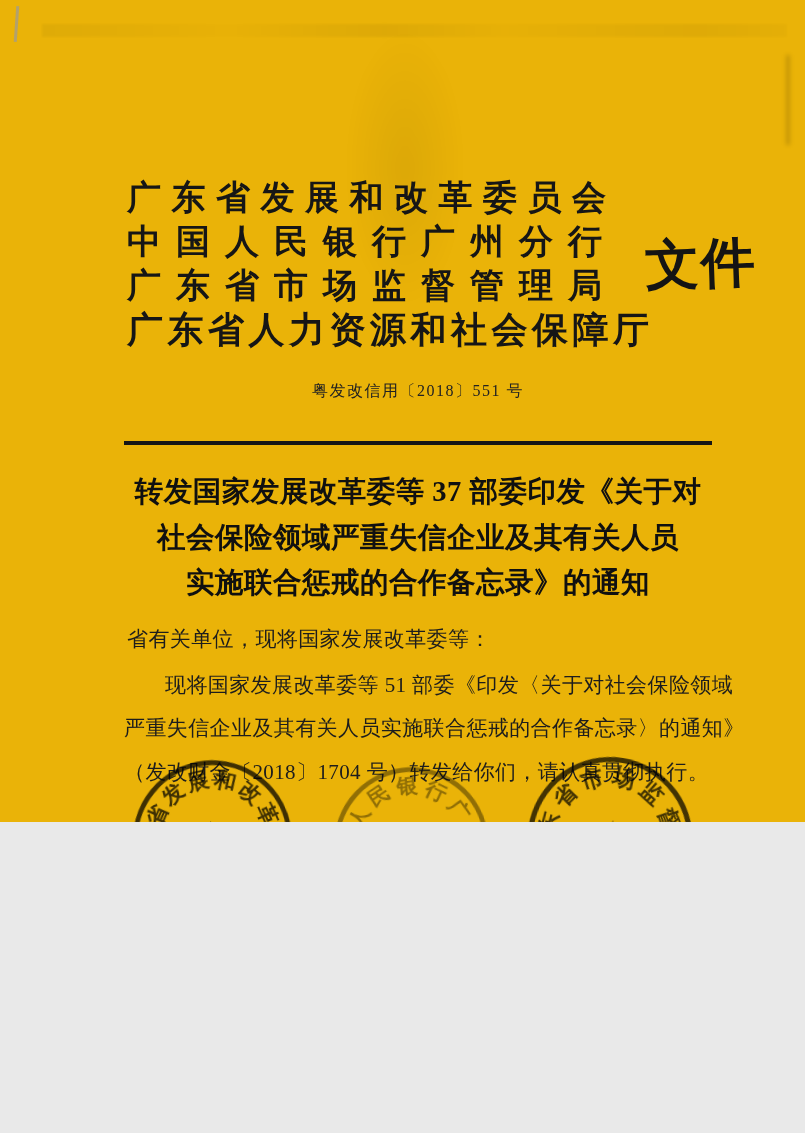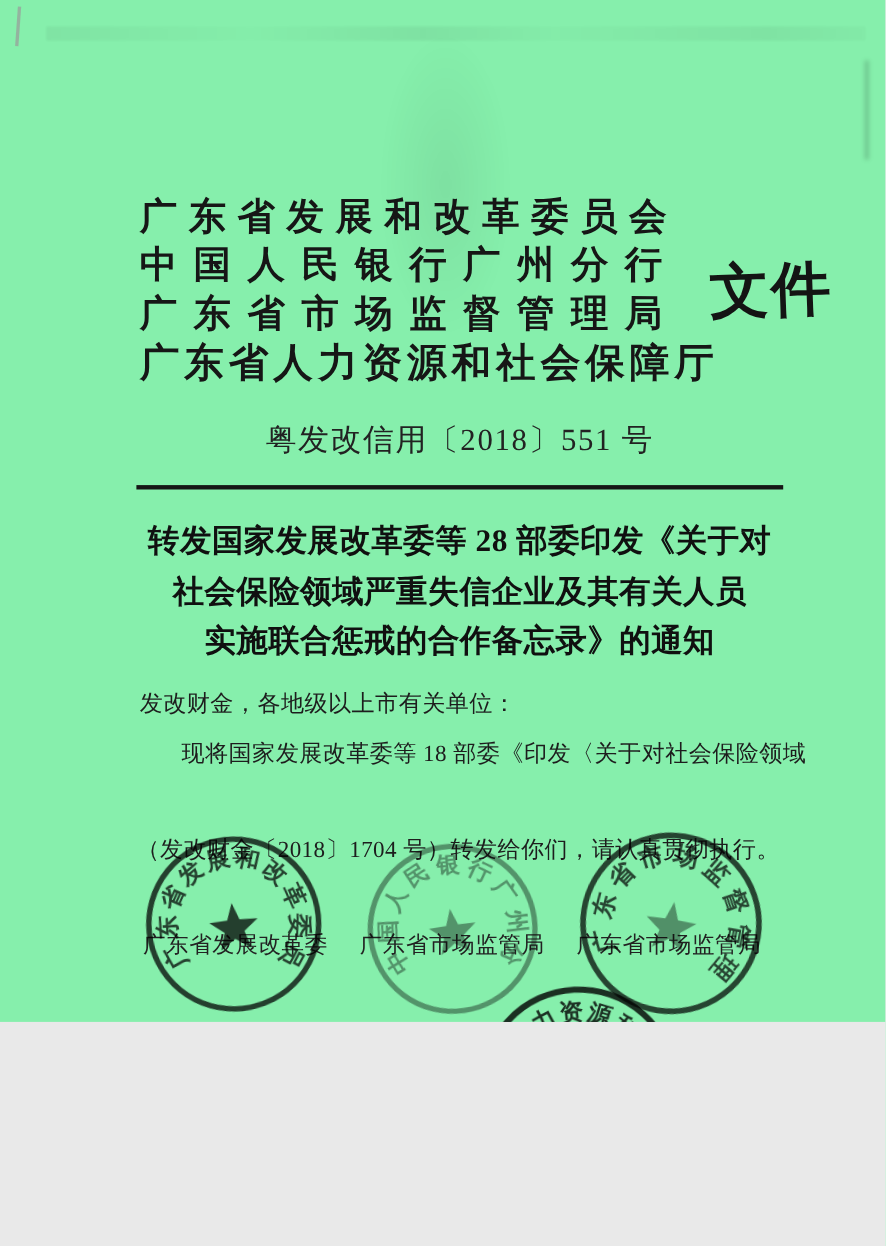--- a/index.html
+++ b/index.html
@@ -1,21 +1,21 @@
 <!DOCTYPE html>
 <html><head>
 <meta charset="utf-8">
 <style>
   * { margin:0; padding:0; box-sizing:border-box; }
   html,body { background:#e9e9e9; }
   .page {
     position:relative;
-    width:805px; height:929px;
+    width:805px; height:822px;
     margin:0 auto;
-    background:#86efac;
+    background:#eab308;
     overflow:hidden;
     font-family:"Liberation Serif","DejaVu Serif",serif;
     color:#1c1c1c;
   }
   .abs { position:absolute; }
 
   
   .art-top-band {
     left:42px; top:24px; width:745px; height:13px;
     background:linear-gradient(90deg, rgba(0,0,0,.10), rgba(0,0,0,.02) 25%,
@@ -44,21 +44,21 @@
   .ls-b { letter-spacing:15px; }
   .agency-line-4 { left:127px; top:311px; width:545px; height:38px;
     font-size:36px; font-weight:700; line-height:38px;
     letter-spacing:4.5px; white-space:nowrap; color:#161616; }
   .doc-type {
     left:645px; top:236px; font-size:54px; font-weight:700; line-height:1.05;
     letter-spacing:2px; color:#141414; transform:rotate(-2deg);
   }
   .doc-number {
     left:124px; top:381px; width:588px; text-align:center;
-    font-size:28px; letter-spacing:1.5px; color:#222;
+    font-size:16px; letter-spacing:1.5px; color:#222;
   }
   .rule { left:124px; top:441px; width:588px; height:4px; background:#161616; }
 
   
   .title-line {
     left:104px; top:0; width:628px; text-align:center;
     font-size:28.5px; font-weight:700; letter-spacing:.5px;
     white-space:nowrap; color:#101010;
   }
 
@@ -93,26 +93,27 @@
 
   <div class="abs agency-line ls-a" style="top:180px">广东省发展和改革委员会</div>
   <div class="abs agency-line ls-b" style="top:224px">中国人民银行广州分行</div>
   <div class="abs agency-line ls-b" style="top:268px">广东省市场监督管理局</div>
   <div class="abs agency-line-4">广东省人力资源和社会保障厅</div>
   <div class="abs doc-type">文件</div>
 
   <div class="abs doc-number">粤发改信用〔2018〕551 号</div>
   <div class="abs rule"></div>
 
-  <div class="abs title-line" style="top:473px">转发国家发展改革委等 28 部委印发《关于对</div>
+  <div class="abs title-line" style="top:473px">转发国家发展改革委等 37 部委印发《关于对</div>
   <div class="abs title-line" style="top:564px">实施联合惩戒的合作备忘录》的通知</div>
   <div class="abs title-line" style="top:519px">社会保险领域严重失信企业及其有关人员</div>
 
-  <div class="abs body-line" style="left:127px; top:625px">发改财金，各地级以上市有关单位：</div>
-  <div class="abs body-line" style="left:165px; top:671px">现将国家发展改革委等 18 部委《印发〈关于对社会保险领域</div>
+  <div class="abs body-line" style="left:127px; top:625px">省有关单位，现将国家发展改革委等：</div>
+  <div class="abs body-line" style="left:165px; top:671px">现将国家发展改革委等 51 部委《印发〈关于对社会保险领域</div>
+  <div class="abs body-line" style="left:124px; top:714px">严重失信企业及其有关人员实施联合惩戒的合作备忘录〉的通知》</div>
   <div class="abs body-line" style="left:124px; top:758px">（发改财金〔2018〕1704 号）转发给你们，请认真贯彻执行。</div>
 
   <div class="abs sig" style="left:130px; top:844px">广东省发展改革委</div>
   <div class="abs sig" style="left:327px; top:844px">广东省市场监管局</div>
   <div class="abs sig" style="left:396px; top:949px">广东省人力资源社会保障厅</div>
   <div class="abs sig" style="left:524px; top:844px">广东省市场监管局</div>
   <div class="abs sig" style="left:436px; top:986px">2018 年 12 月 18 日</div>
 
   <div class="abs stamp stamp-1">
     <svg viewBox="0 0 200 200">

